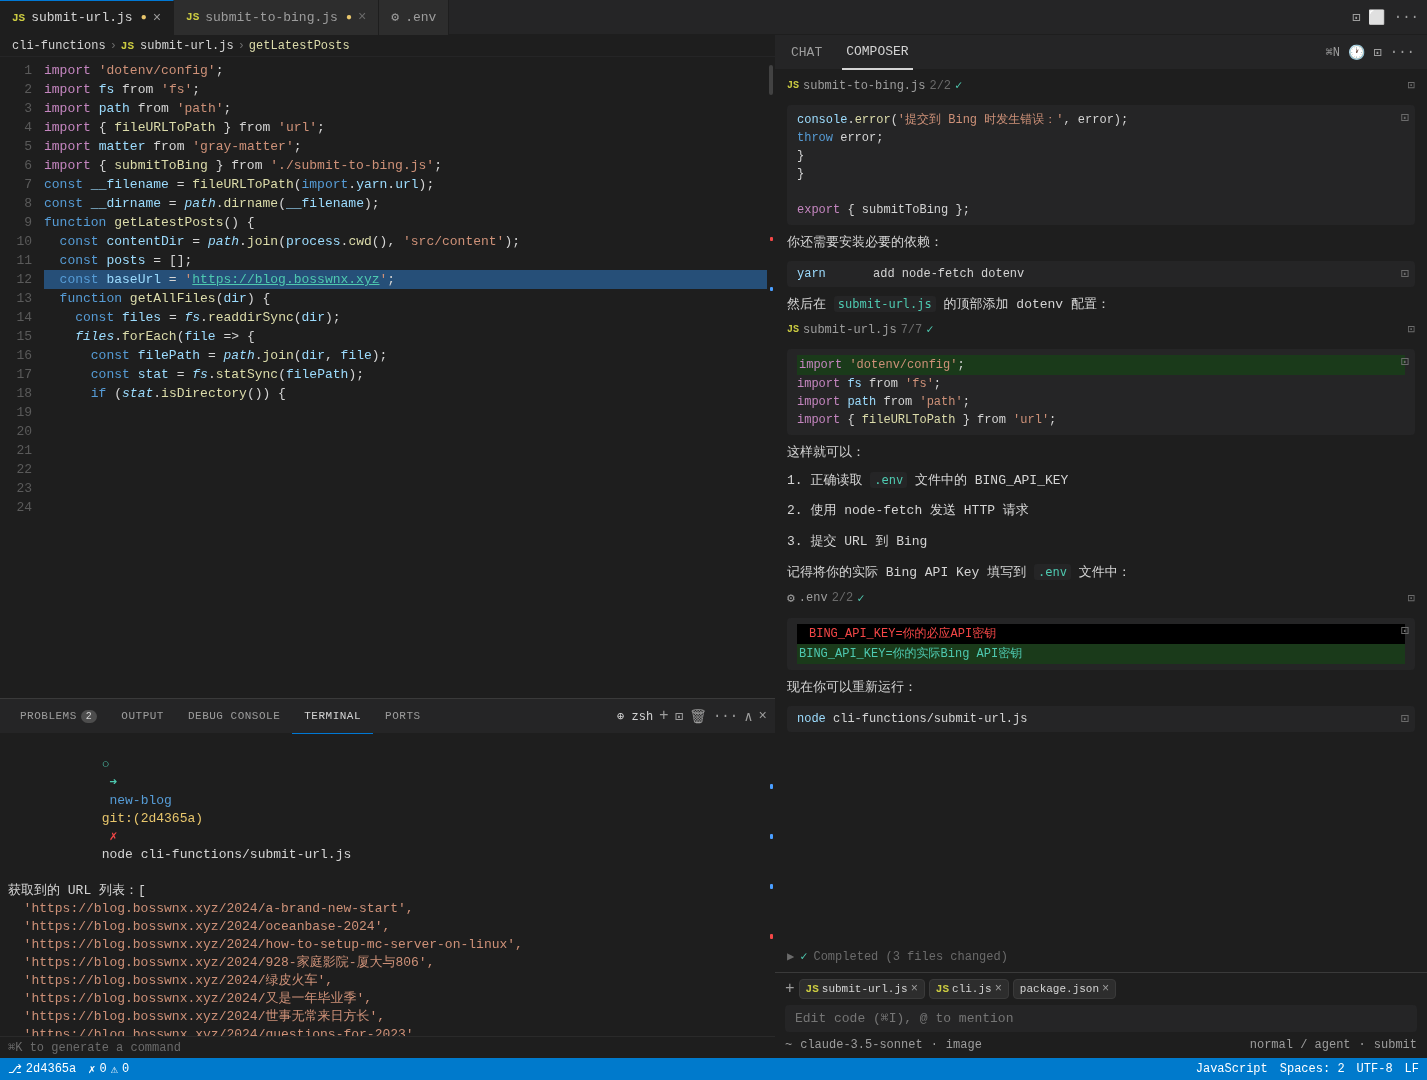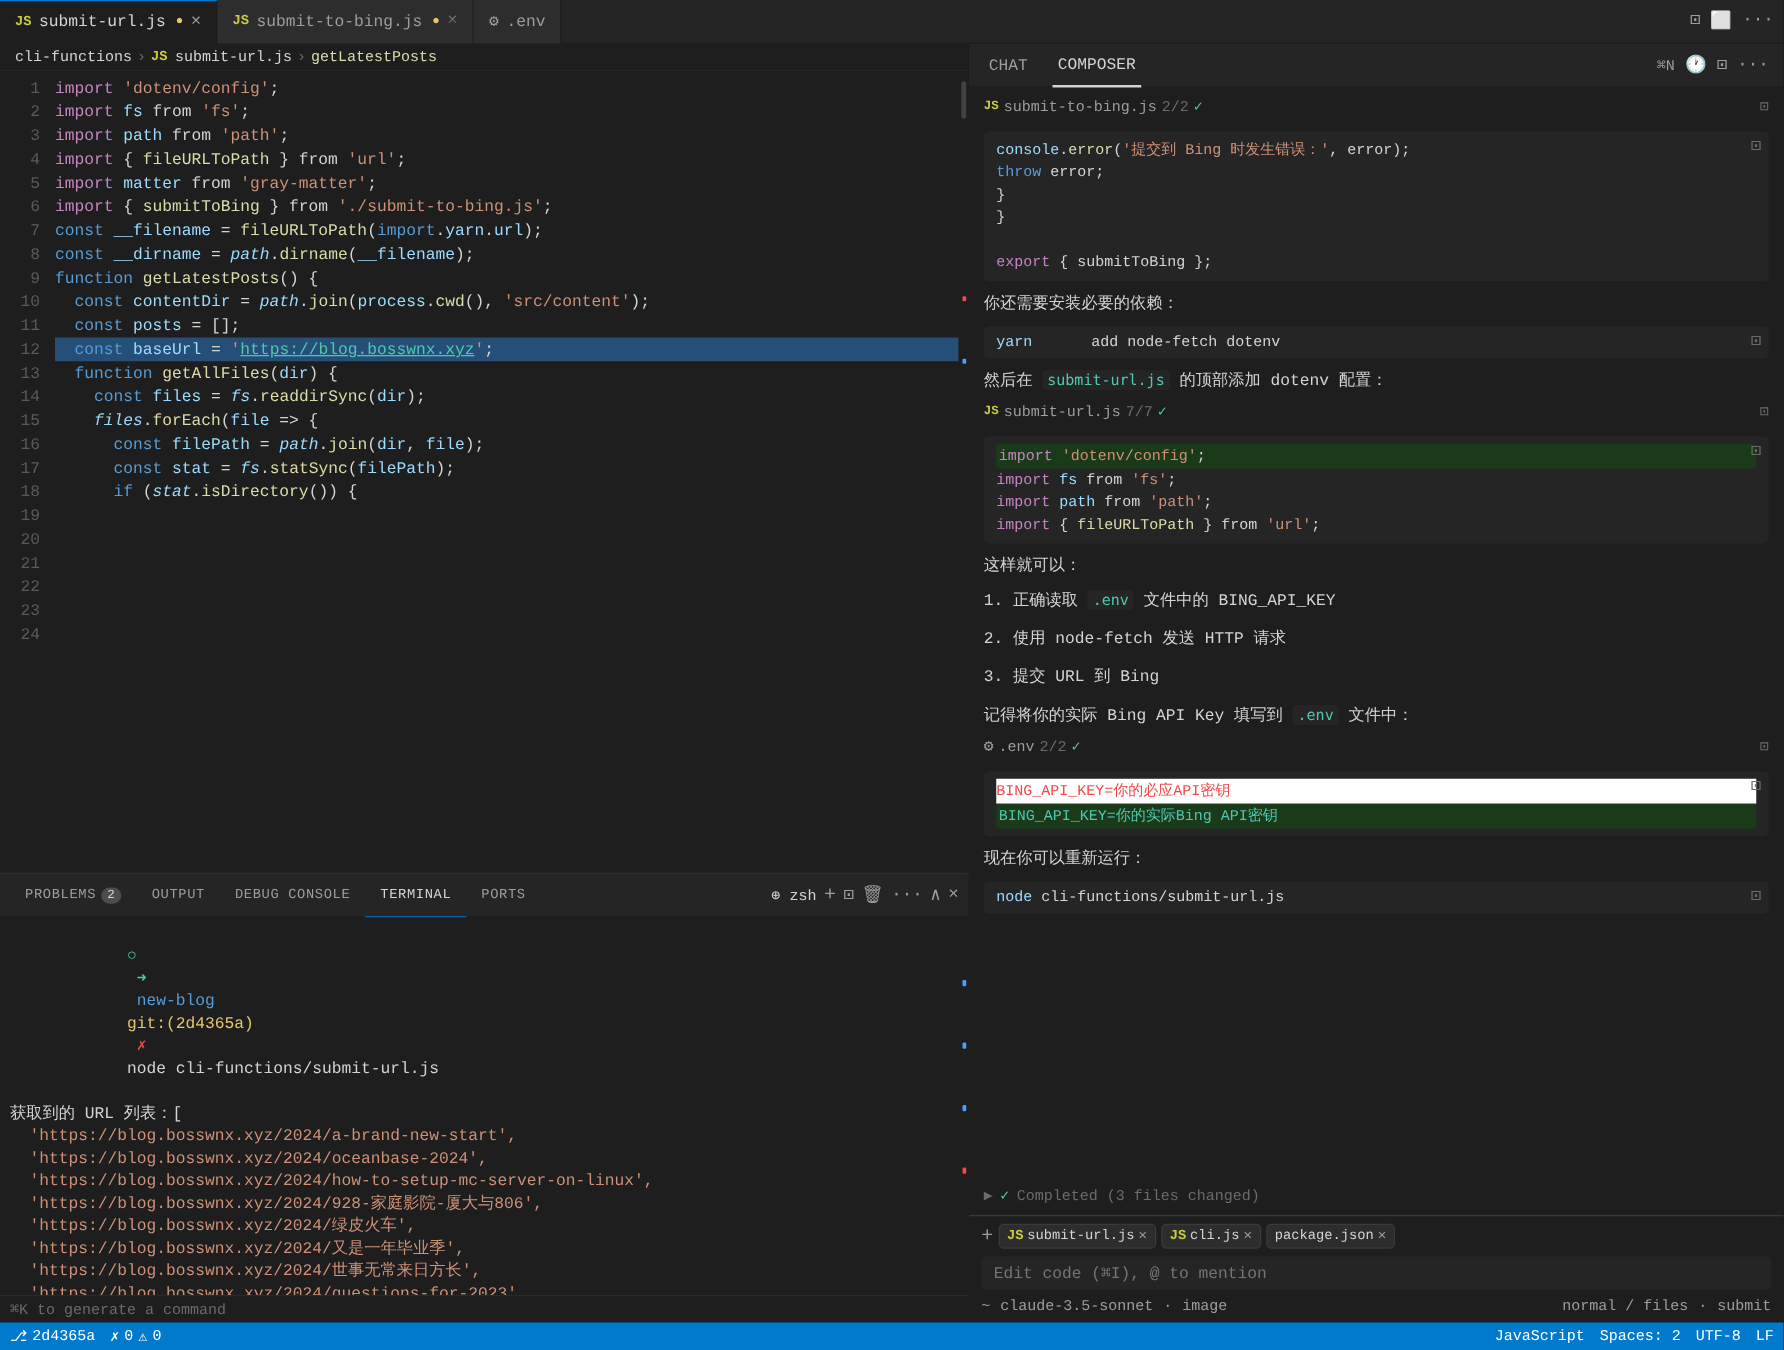--- a/index.html
+++ b/index.html
@@ -609,21 +609,21 @@
         <div class="chat-file-ref">
           <span style="color:#9d9d9d; font-size:13px;">⚙</span>
           <span>.env</span>
           <span style="color:#6b6b6b;">2/2</span>
           <span class="check">✓</span>
           <span class="expand-icon">⊡</span>
         </div>
 
         <div class="chat-code-block">
           <span class="expand-btn">⊡</span>
-          <div style="background:#ffffff; padding:1px 0; font-size:12px; line-height:18px; color:#f44747;">BING_API_KEY=你的必应API密钥</div>
+          <div style="background:#000000; padding:1px 12px; font-size:12px; line-height:18px; color:#f44747;">BING_API_KEY=你的必应API密钥</div>
           <div style="background:#1a3a1a; padding:1px 2px; font-size:12px; line-height:18px; color:#4ec9b0;">BING_API_KEY=你的实际Bing API密钥</div>
         </div>
 
         <div class="chat-text">现在你可以重新运行：</div>
 
         <div class="chat-command-block">
           <span class="expand-btn">⊡</span>
           <span style="color:#9cdcfe;">node</span>
           <span style="color:#d4d4d4;"> cli-functions/submit-url.js</span>
         </div>
@@ -661,21 +661,21 @@
         <div class="chat-input-row">
           <input type="text" placeholder="Edit code (⌘I), @ to mention" style="">
         </div>
 
         <div style="display:flex; align-items:center; font-size:12px; color:#9d9d9d; gap:8px;">
           <span>~</span>
           <span>claude-3.5-sonnet</span>
           <span>·</span>
           <span>image</span>
           <div style="flex:1;"></div>
-          <span>normal / files</span>
+          <span>normal / agent</span>
           <span> · </span>
           <span>submit</span>
         </div>
       </div>
     </div>
   </div>
 
   <div class="status-bar">
     <div class="status-item">
       <span>⎇</span>

